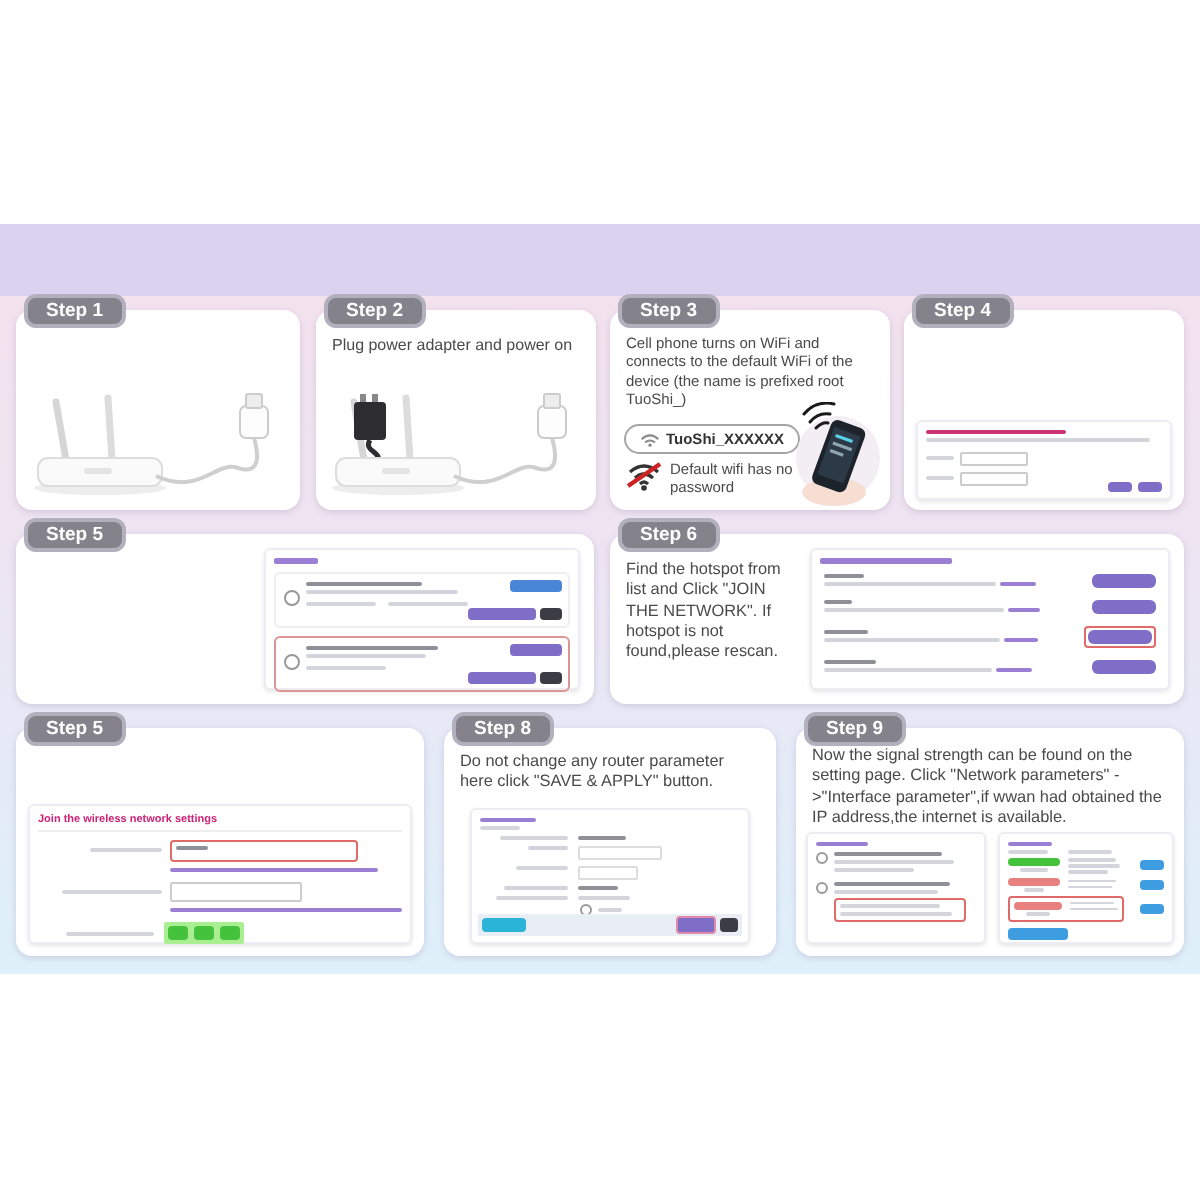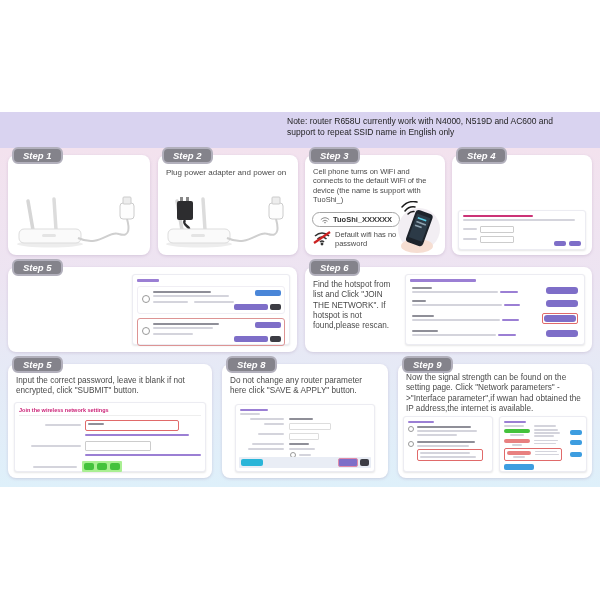--- a/index.html
+++ b/index.html
@@ -9,21 +9,21 @@
   #banner{position:absolute;left:0;top:112px;width:600px;height:36px;background:#d9d3f0;}
   #title{position:absolute;left:13px;top:116px;font-size:25px;font-weight:bold;font-style:italic;
          color:#0d0d0d;letter-spacing:.5px;}
   #note{position:absolute;left:287px;top:116px;width:296px;font-size:8.5px;line-height:1.3;color:#1e1e1e;}
   
   #mainbg{position:absolute;left:0;top:148px;width:600px;height:339px;
           background:linear-gradient(180deg,#f3e2ee 0%,#ede4f2 38%,#e4ebf7 72%,#def0fa 100%);}
   
   .badge{position:absolute;height:13px;line-height:13px;padding:0 9px;background:#84838b;
          border:2px solid #b2b0bc;border-radius:6px;color:#fff;
-         font-size:9.5px;font-weight:bold;font-style:italic;z-index:3;}
+         font-size:9.5px;font-weight:bold;z-index:3;}
   
   .card{position:absolute;background:#fff;border-radius:8px;
         box-shadow:0 1px 3px rgba(140,110,150,.25);z-index:2;}
   .ctext{position:absolute;font-size:8px;line-height:1.25;color:#4a4a4a;}
   
   .shot{position:absolute;background:#fff;border:1px solid #ececf2;border-radius:3px;
         box-shadow:0 1px 2px rgba(0,0,0,.10);box-sizing:border-box;padding:4px;}
   .bar{height:2px;background:#b9b9c2;border-radius:1px;}
   .light{background:#d4d4dc;}
   .dark{background:#8f8f98;}
@@ -53,21 +53,20 @@
         border:1px solid #a5a5a5;border-radius:8px;background:#fff;
         font-size:7.5px;font-weight:bold;color:#333;}
   .flex{display:flex;}
 </style>
 </head>
 <body>
 
 <div id="canvas">
 
   <div id="banner"></div>
-  <div id="note">Note:  router R658U currently work with N4000, N519D and AC600 and support to repeat SSID name in English only</div>
 
   <div id="mainbg"></div>
 
   <div class="badge" style="left:12px;top:147px">Step 1</div>
   <div class="badge" style="left:162px;top:147px">Step 2</div>
   <div class="badge" style="left:309px;top:147px">Step 3</div>
   <div class="badge" style="left:456px;top:147px">Step 4</div>
   <div class="badge" style="left:12px;top:259px">Step 5</div>
   <div class="badge" style="left:309px;top:259px">Step 6</div>
   <div class="badge" style="left:12px;top:356px">Step 5</div>
@@ -99,21 +98,21 @@
       <path d="M20,24 C16,30 28,30 23,36" stroke="#2d2d2f" stroke-width="2.5" fill="none"></path>
       <rect x="3" y="33" width="62" height="14" rx="5" fill="#fafafa" stroke="#ddd"></rect>
       <rect x="26" y="38" width="14" height="3" rx="1.5" fill="#e4e4e4"></rect>
       <path d="M62,42 C84,52 92,34 103,38 C115,42 113,30 111,23" fill="none" stroke="#cfcfcf" stroke-width="2"></path>
       <rect x="104" y="7" width="14" height="16" rx="3" fill="#fdfdfd" stroke="#ccc"></rect>
       <rect x="107" y="1" width="8" height="7" rx="1" fill="#ededed" stroke="#ccc"></rect>
     </svg>
   </div>
 
   <div class="card" style="left:305px;top:155px;width:140px;height:100px">
-    <div class="ctext" style="left:8px;top:12px;width:126px;font-size:7.5px">Cell phone turns on WiFi and connects to the default WiFi of the  device (the name is support with  TuoShi_)</div>
+    <div class="ctext" style="left:8px;top:12px;width:126px;font-size:7.5px">Cell phone turns on WiFi and connects to the default WiFi of the  device (the name is prefixed root  TuoShi_)</div>
     <div class="pill" style="left:7px;top:57px">
       <svg viewBox="0 0 12 9" width="10" height="8">
         <g stroke="#8a8a8a" fill="none" stroke-width="1.2">
           <path d="M1,4 q5,-4.5 10,0"></path>
             <path d="M3,6 q3,-2.5 6,0"></path>
         </g>
           <circle cx="6" cy="7.6" r="1" fill="#8a8a8a"></circle>
       </svg>
       <span>TuoShi_XXXXXX</span>
     </div>
@@ -240,21 +239,20 @@
             <div class="bar light" style="width:84px"></div>
             <div class="bar purple" style="width:18px"></div>
           </div>
         </div>
         <div class="btn b-purple" style="width:32px;height:7px;border-radius:3px"></div>
       </div>
     </div>
   </div>
 
   <div class="card" style="left:8px;top:364px;width:204px;height:114px">
-    <div class="ctext" style="left:8px;top:12px;width:190px;font-size:8.2px">Input the correct  password, leave it blank if not encrypted, click "SUBMIT" button.</div>
     <div class="shot" style="left:6px;top:38px;width:192px;height:70px">
       <div class="shot-title">Join the wireless network settings</div>
       <div class="flex" style="gap:4px;align-items:flex-start;margin-left:26px">
         <div class="bar light" style="width:36px;margin-top:4px"></div>
         <div class="redbox" style="width:94px;height:11px;padding:2px">
           <div class="bar dark" style="width:16px"></div>
         </div>
       </div>
       <div class="bar purple" style="width:104px;margin:3px 0 0 66px"></div>
       <div class="flex" style="gap:4px;align-items:center;margin:5px 0 0 12px">

